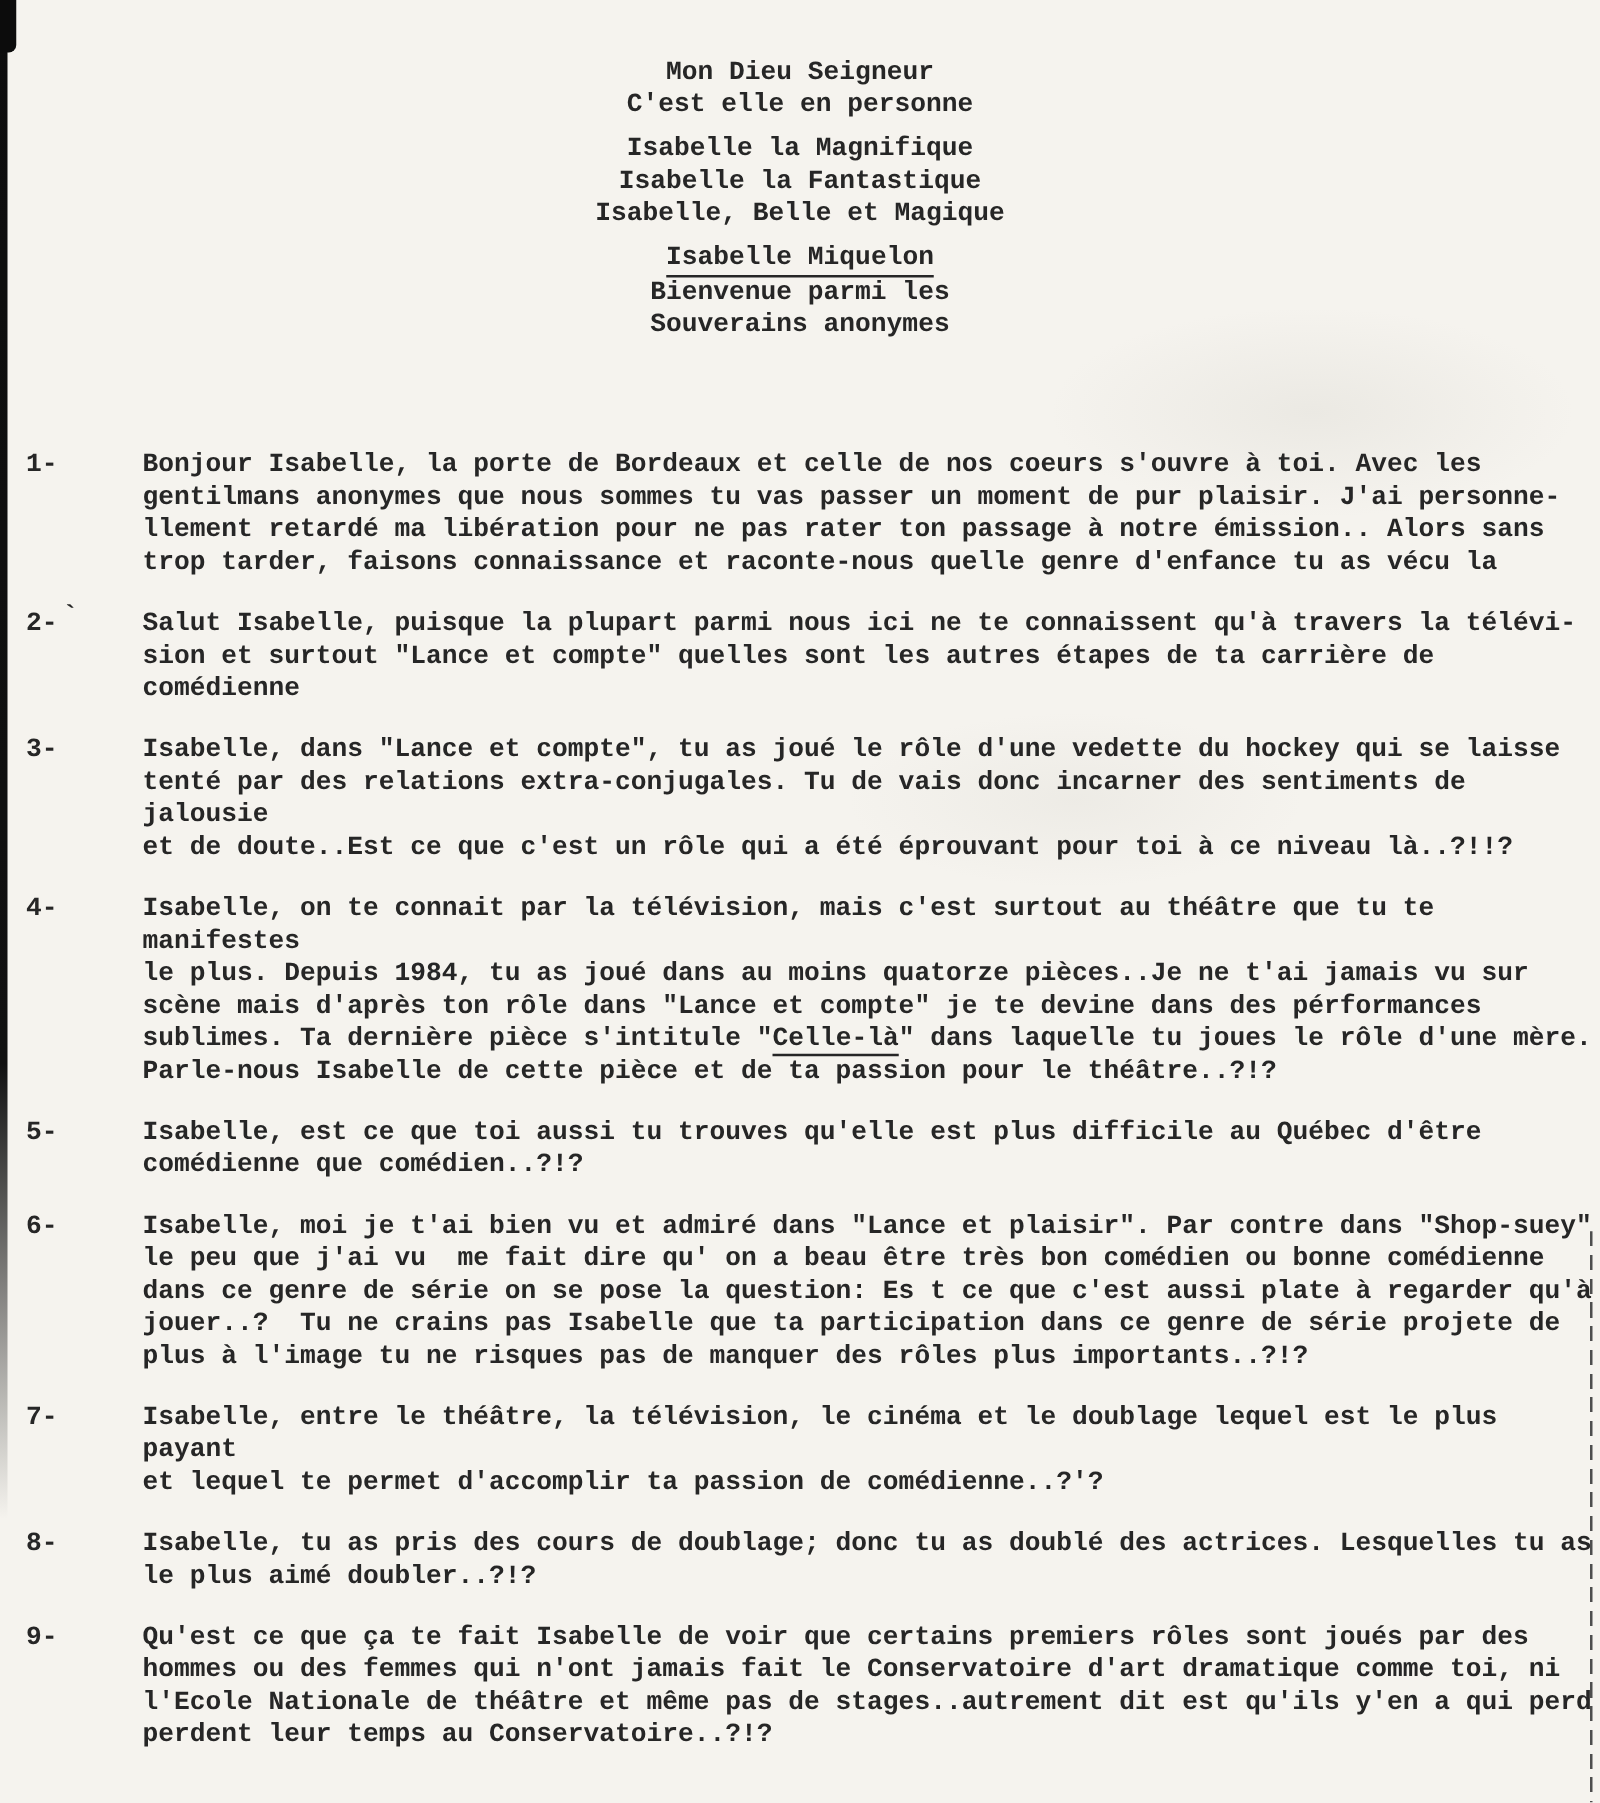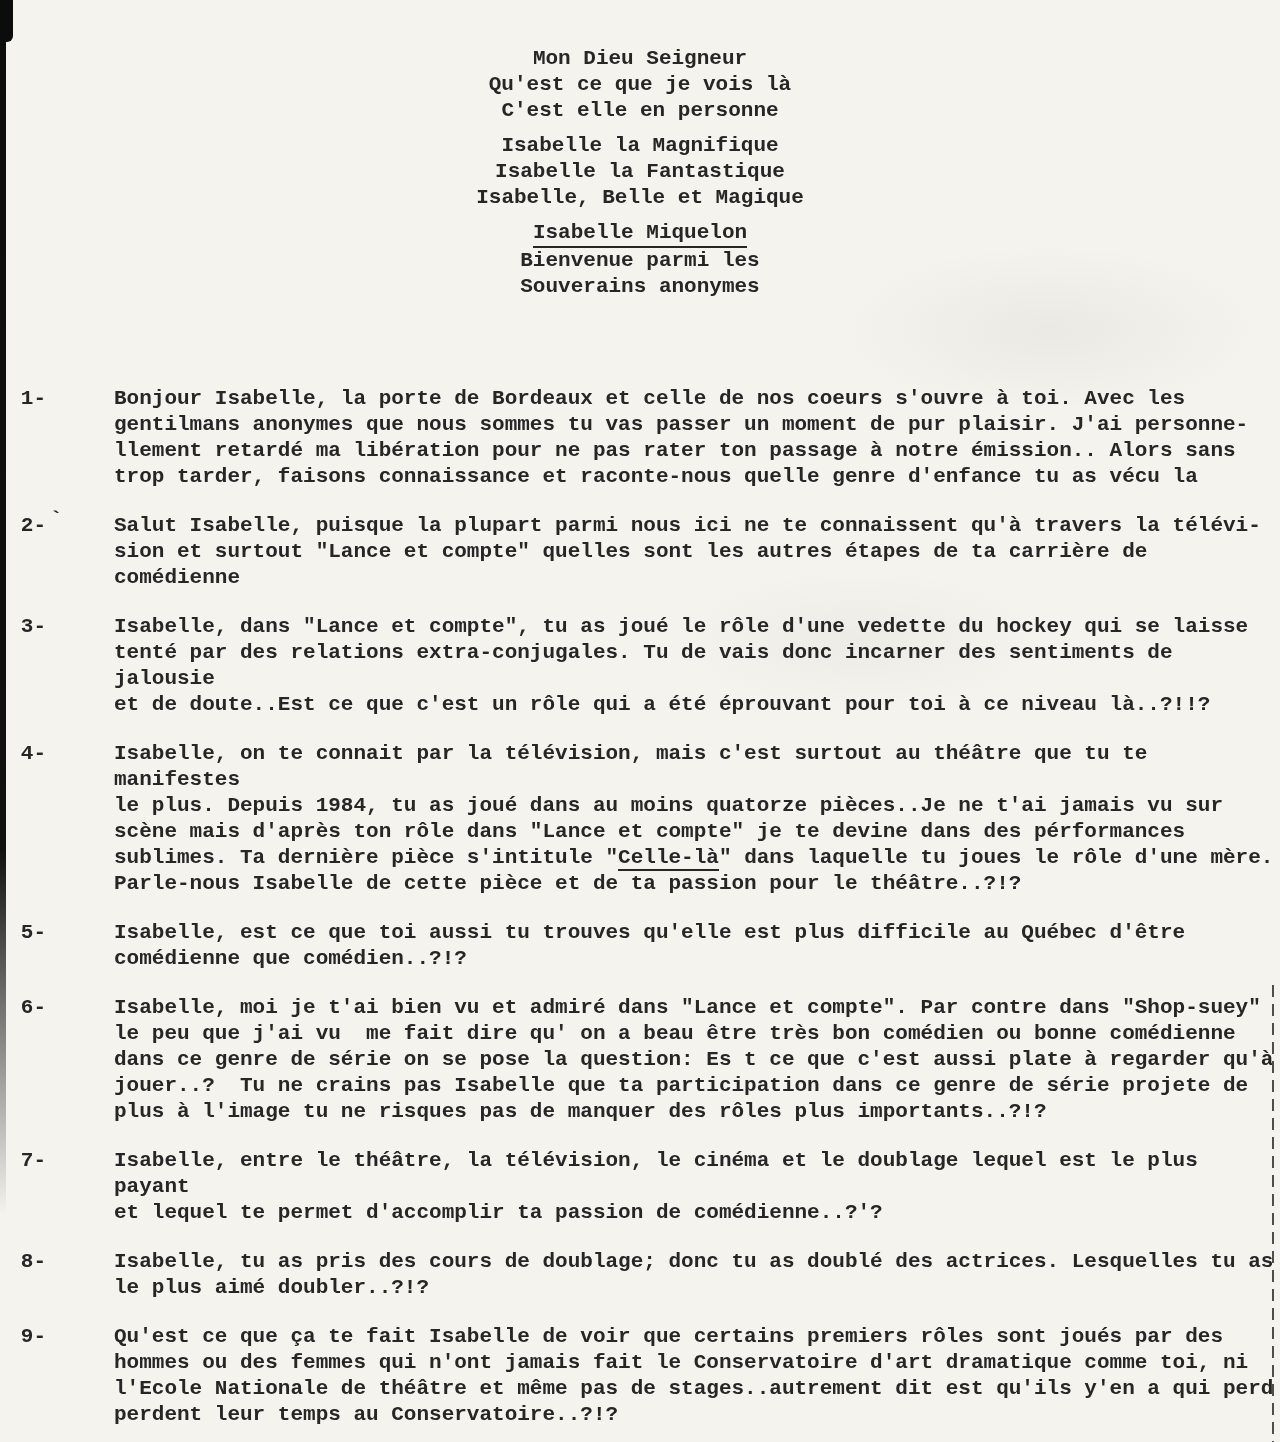--- a/index.html
+++ b/index.html
@@ -51,21 +51,20 @@
 
 <div>
 
   <div class="edge-left"></div>
   <div class="edge-left-top"></div>
   <div class="edge-right"></div>
 
   <div class="doc-header">
     <div class="header-group">
         <div class="tline">Mon Dieu Seigneur</div>
-        <div class="tline">Qu'est ce que je vois là</div>
         <div class="tline">C'est elle en personne</div>
       </div>
     <div class="header-group">
         <div class="tline">Isabelle la Magnifique</div>
         <div class="tline">Isabelle la Fantastique</div>
         <div class="tline">Isabelle, Belle et Magique</div>
       </div>
     <div>
       <div class="guest-name-wrap">
         <span class="guest-name">Isabelle Miquelon</span>
@@ -121,21 +120,21 @@
       <div class="q-num"><span>5-</span></div>
       <div class="q-text">
           <div class="tline">Isabelle, est ce que toi aussi tu trouves qu'elle est plus difficile au Québec d'être</div>
           <div class="tline">comédienne que comédien..?!?</div>
         </div>
     </div>
 
     <div class="q">
       <div class="q-num"><span>6-</span></div>
       <div class="q-text">
-          <div class="tline">Isabelle, moi je t'ai bien vu et admiré dans "Lance et compte". Par contre dans "Shop-suey"</div>
+          <div class="tline">Isabelle, moi je t'ai bien vu et admiré dans "Lance et plaisir". Par contre dans "Shop-suey"</div>
           <div class="tline">le peu que j'ai vu  me fait dire qu' on a beau être très bon comédien ou bonne comédienne</div>
           <div class="tline">dans ce genre de série on se pose la question: Es t ce que c'est aussi plate à regarder qu'à</div>
           <div class="tline">jouer..?  Tu ne crains pas Isabelle que ta participation dans ce genre de série projete de</div>
           <div class="tline">plus à l'image tu ne risques pas de manquer des rôles plus importants..?!?</div>
         </div>
     </div>
 
     <div class="q">
       <div class="q-num"><span>7-</span></div>
       <div class="q-text">

